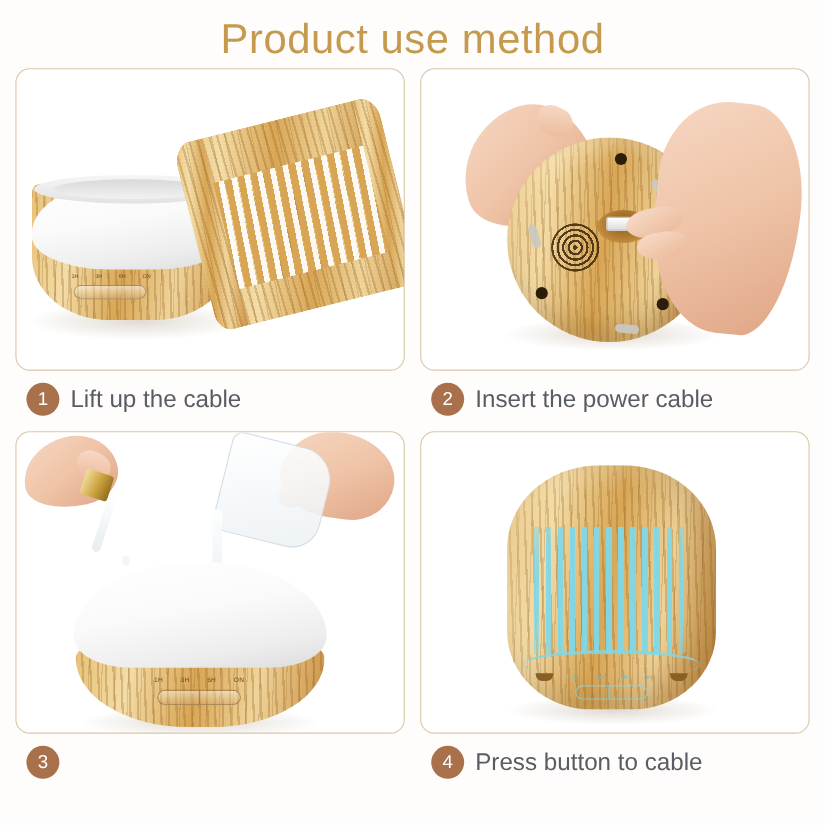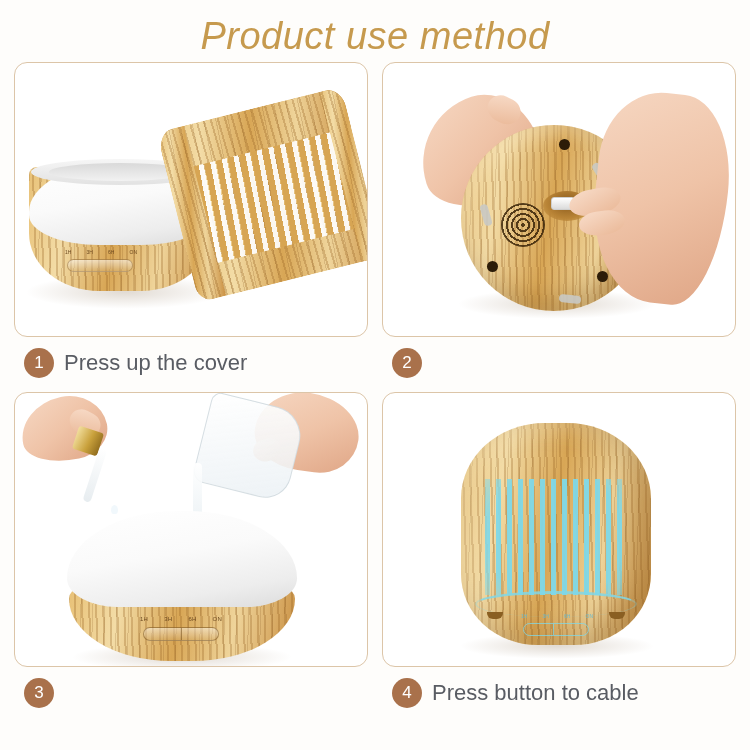--- a/index.html
+++ b/index.html
@@ -15,21 +15,20 @@
 
   .page-title {
     text-align: center;
     color: #C69A4E;
     font-size: 38px;
     font-weight: 400;
     letter-spacing: 0.5px;
     padding-top: 10px;
     height: 62px;
     line-height: 52px;
-    font-style: italic;
   }
 
   .grid {
     display: grid;
     grid-template-columns: 368px 368px;
     grid-template-rows: 330px 330px;
     column-gap: 0px;
     row-gap: 0px;
     padding: 0 14px;
   }
@@ -360,21 +359,21 @@
           <div class="p1-cover-topband wood"></div>
           <div class="p1-cover-botband wood"></div>
           <div class="p1-cover-lband wood"></div>
           <div class="p1-cover-rband wood"></div>
         </div>
 
       </div>
     </div>
     <div class="caption">
       <div class="badge">1</div>
-      <div class="caption-text">Press up the cover</div>
+      <div class="caption-text">Lift up the cable</div>
     </div>
   </div>
 
   <div class="step-cell">
     <div class="photo-card">
       <div class="stage">
 
         <div class="shadow-soft" style="left:74px;top:226px;width:200px;height:30px;"></div>
 
         <div class="hand" style="left:36px;top:34px;width:120px;height:108px;border-radius:58% 42% 30% 56% / 64% 58% 40% 36%;transform:rotate(-18deg);"></div>
@@ -394,20 +393,21 @@
         <div class="p2-pad" style="left:176px;top:232px;transform:rotate(6deg);"></div>
 
         <div class="hand" style="left:212px;top:30px;width:132px;height:210px;border-radius:46% 40% 34% 50% / 34% 44% 56% 50%;transform:rotate(6deg);"></div>
         <div class="finger" style="left:186px;top:126px;width:52px;height:26px;transform:rotate(-12deg);"></div>
         <div class="finger" style="left:196px;top:148px;width:46px;height:24px;transform:rotate(-8deg);"></div>
 
       </div>
     </div>
     <div class="caption">
       <div class="badge">2</div>
+      <div class="caption-text">Insert the power cable</div>
     </div>
   </div>
 
   <div class="step-cell">
     <div class="photo-card">
       <div class="stage">
 
         <div class="shadow-soft" style="left:56px;top:250px;width:222px;height:28px;"></div>
 
         <div class="hand" style="left:6px;top:4px;width:86px;height:64px;border-radius:54% 46% 40% 60% / 60% 56% 44% 40%;transform:rotate(-12deg);"></div>

